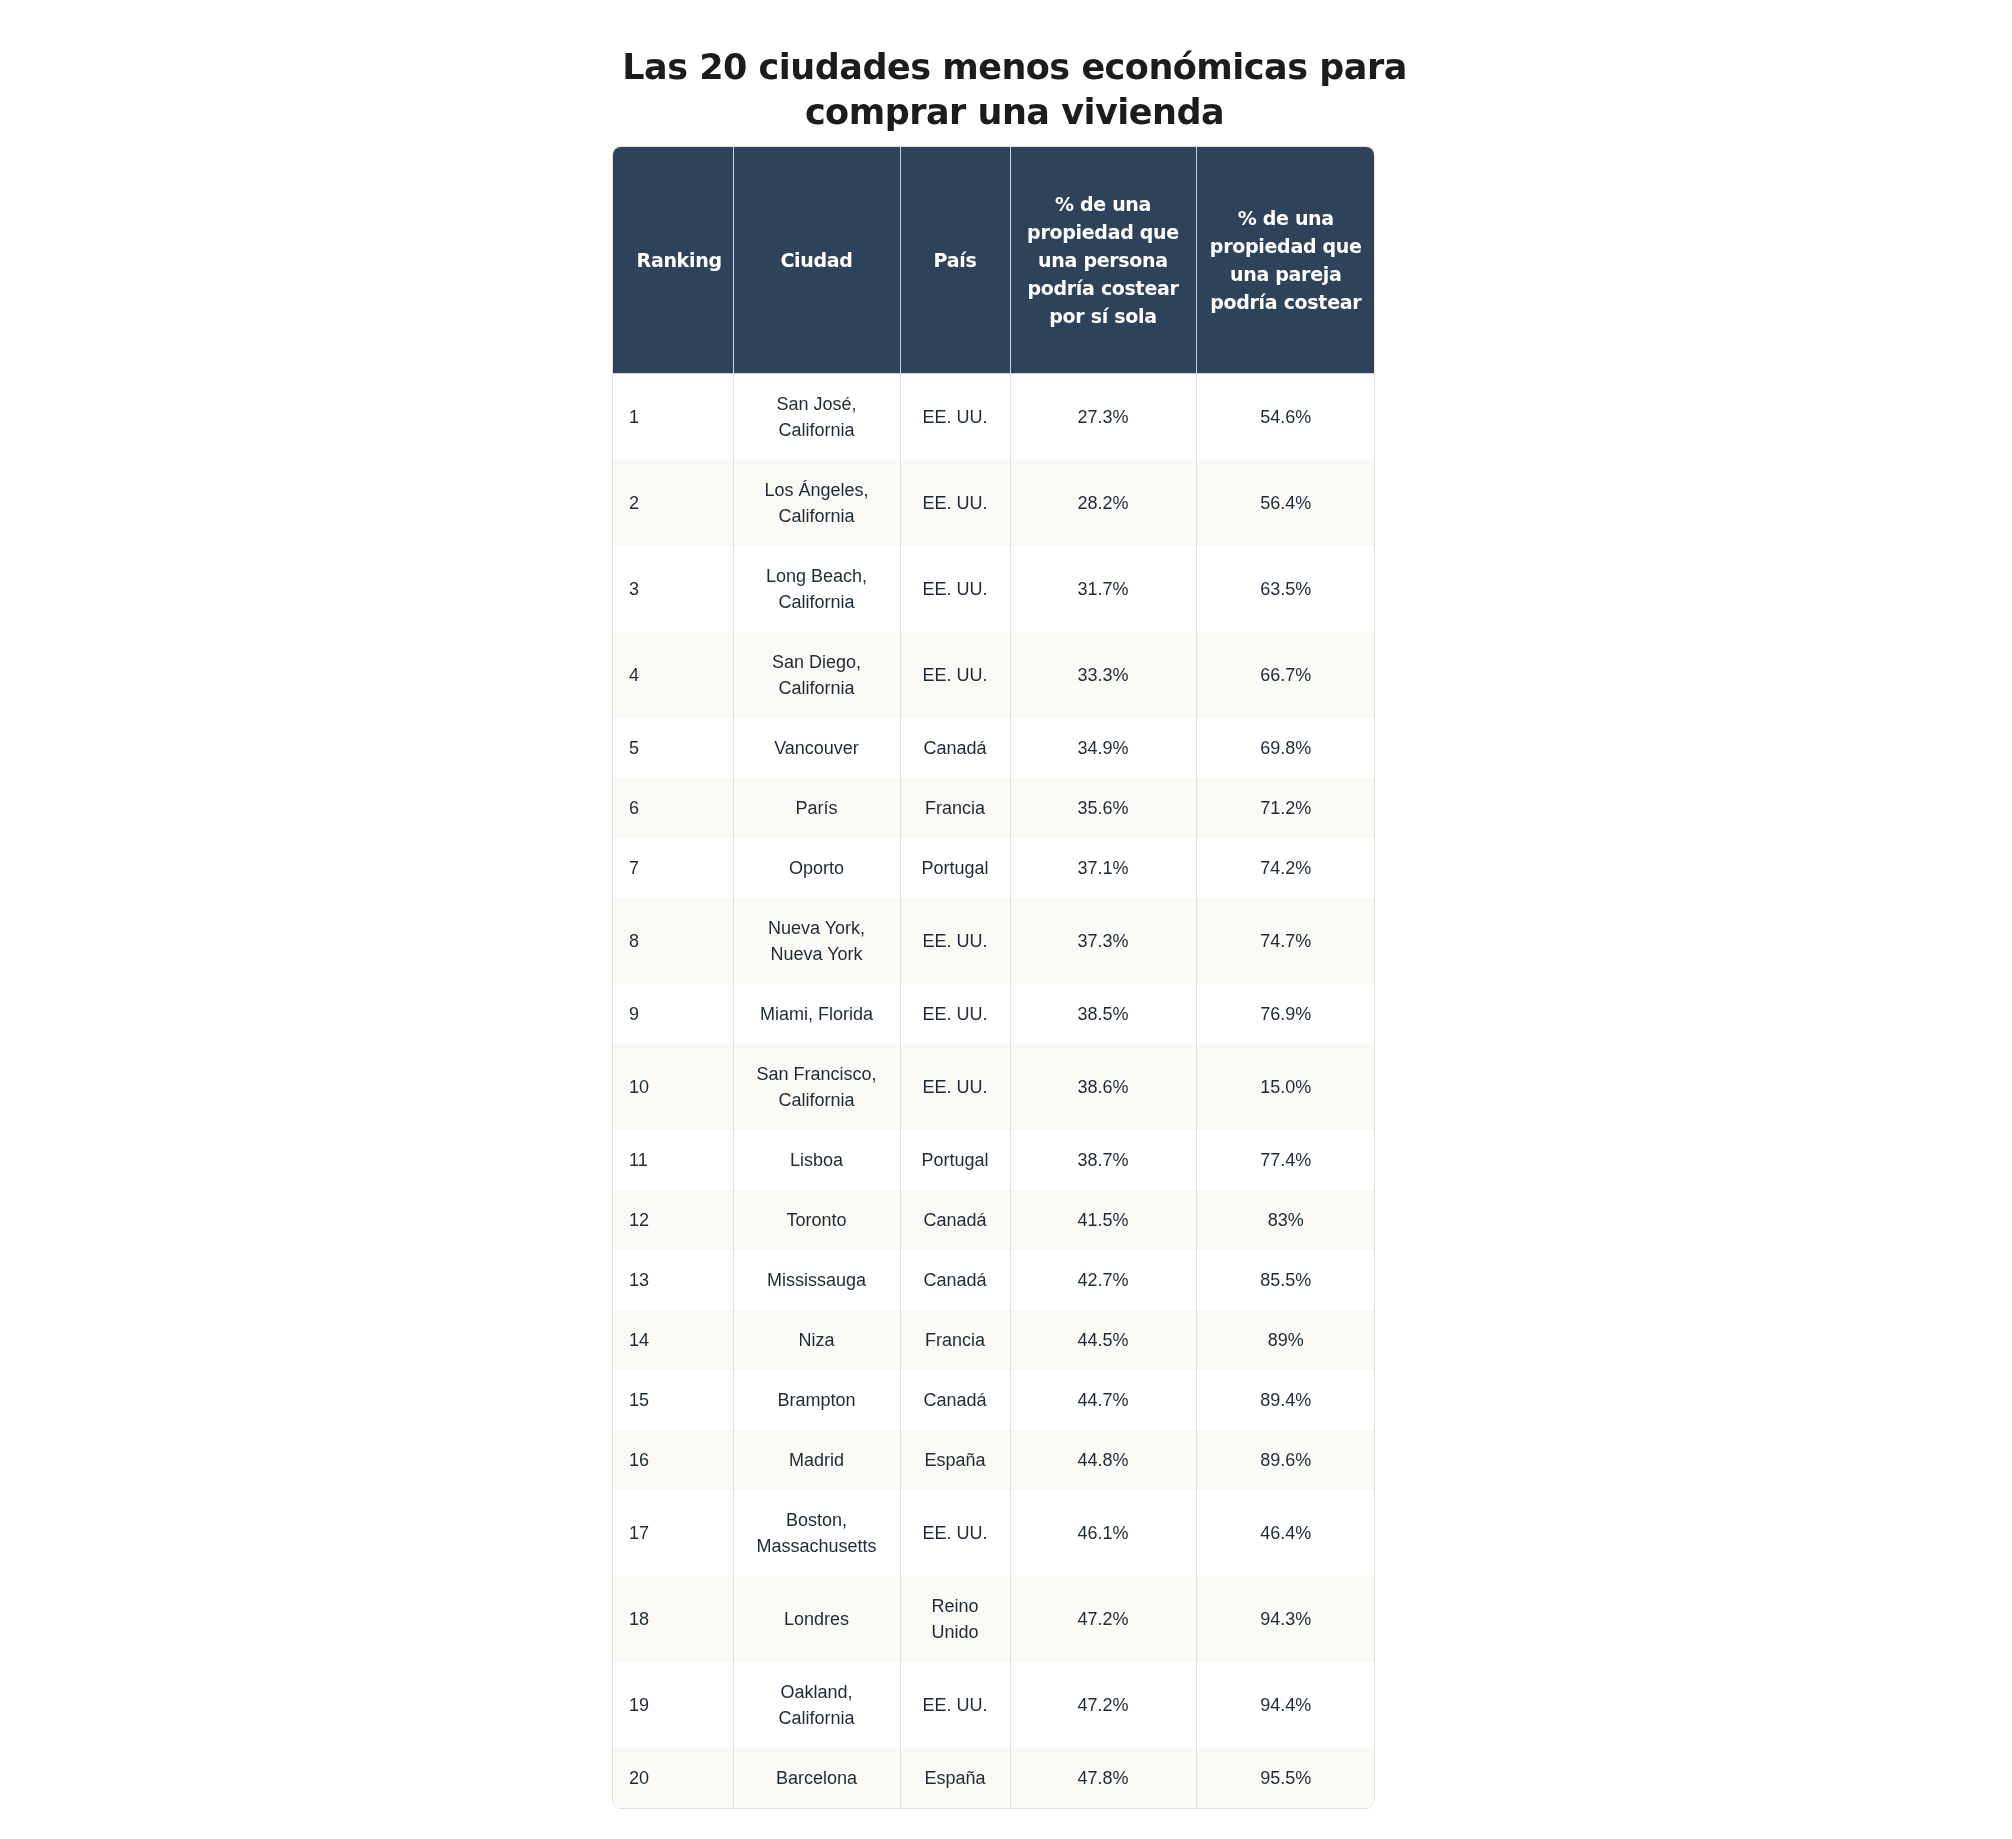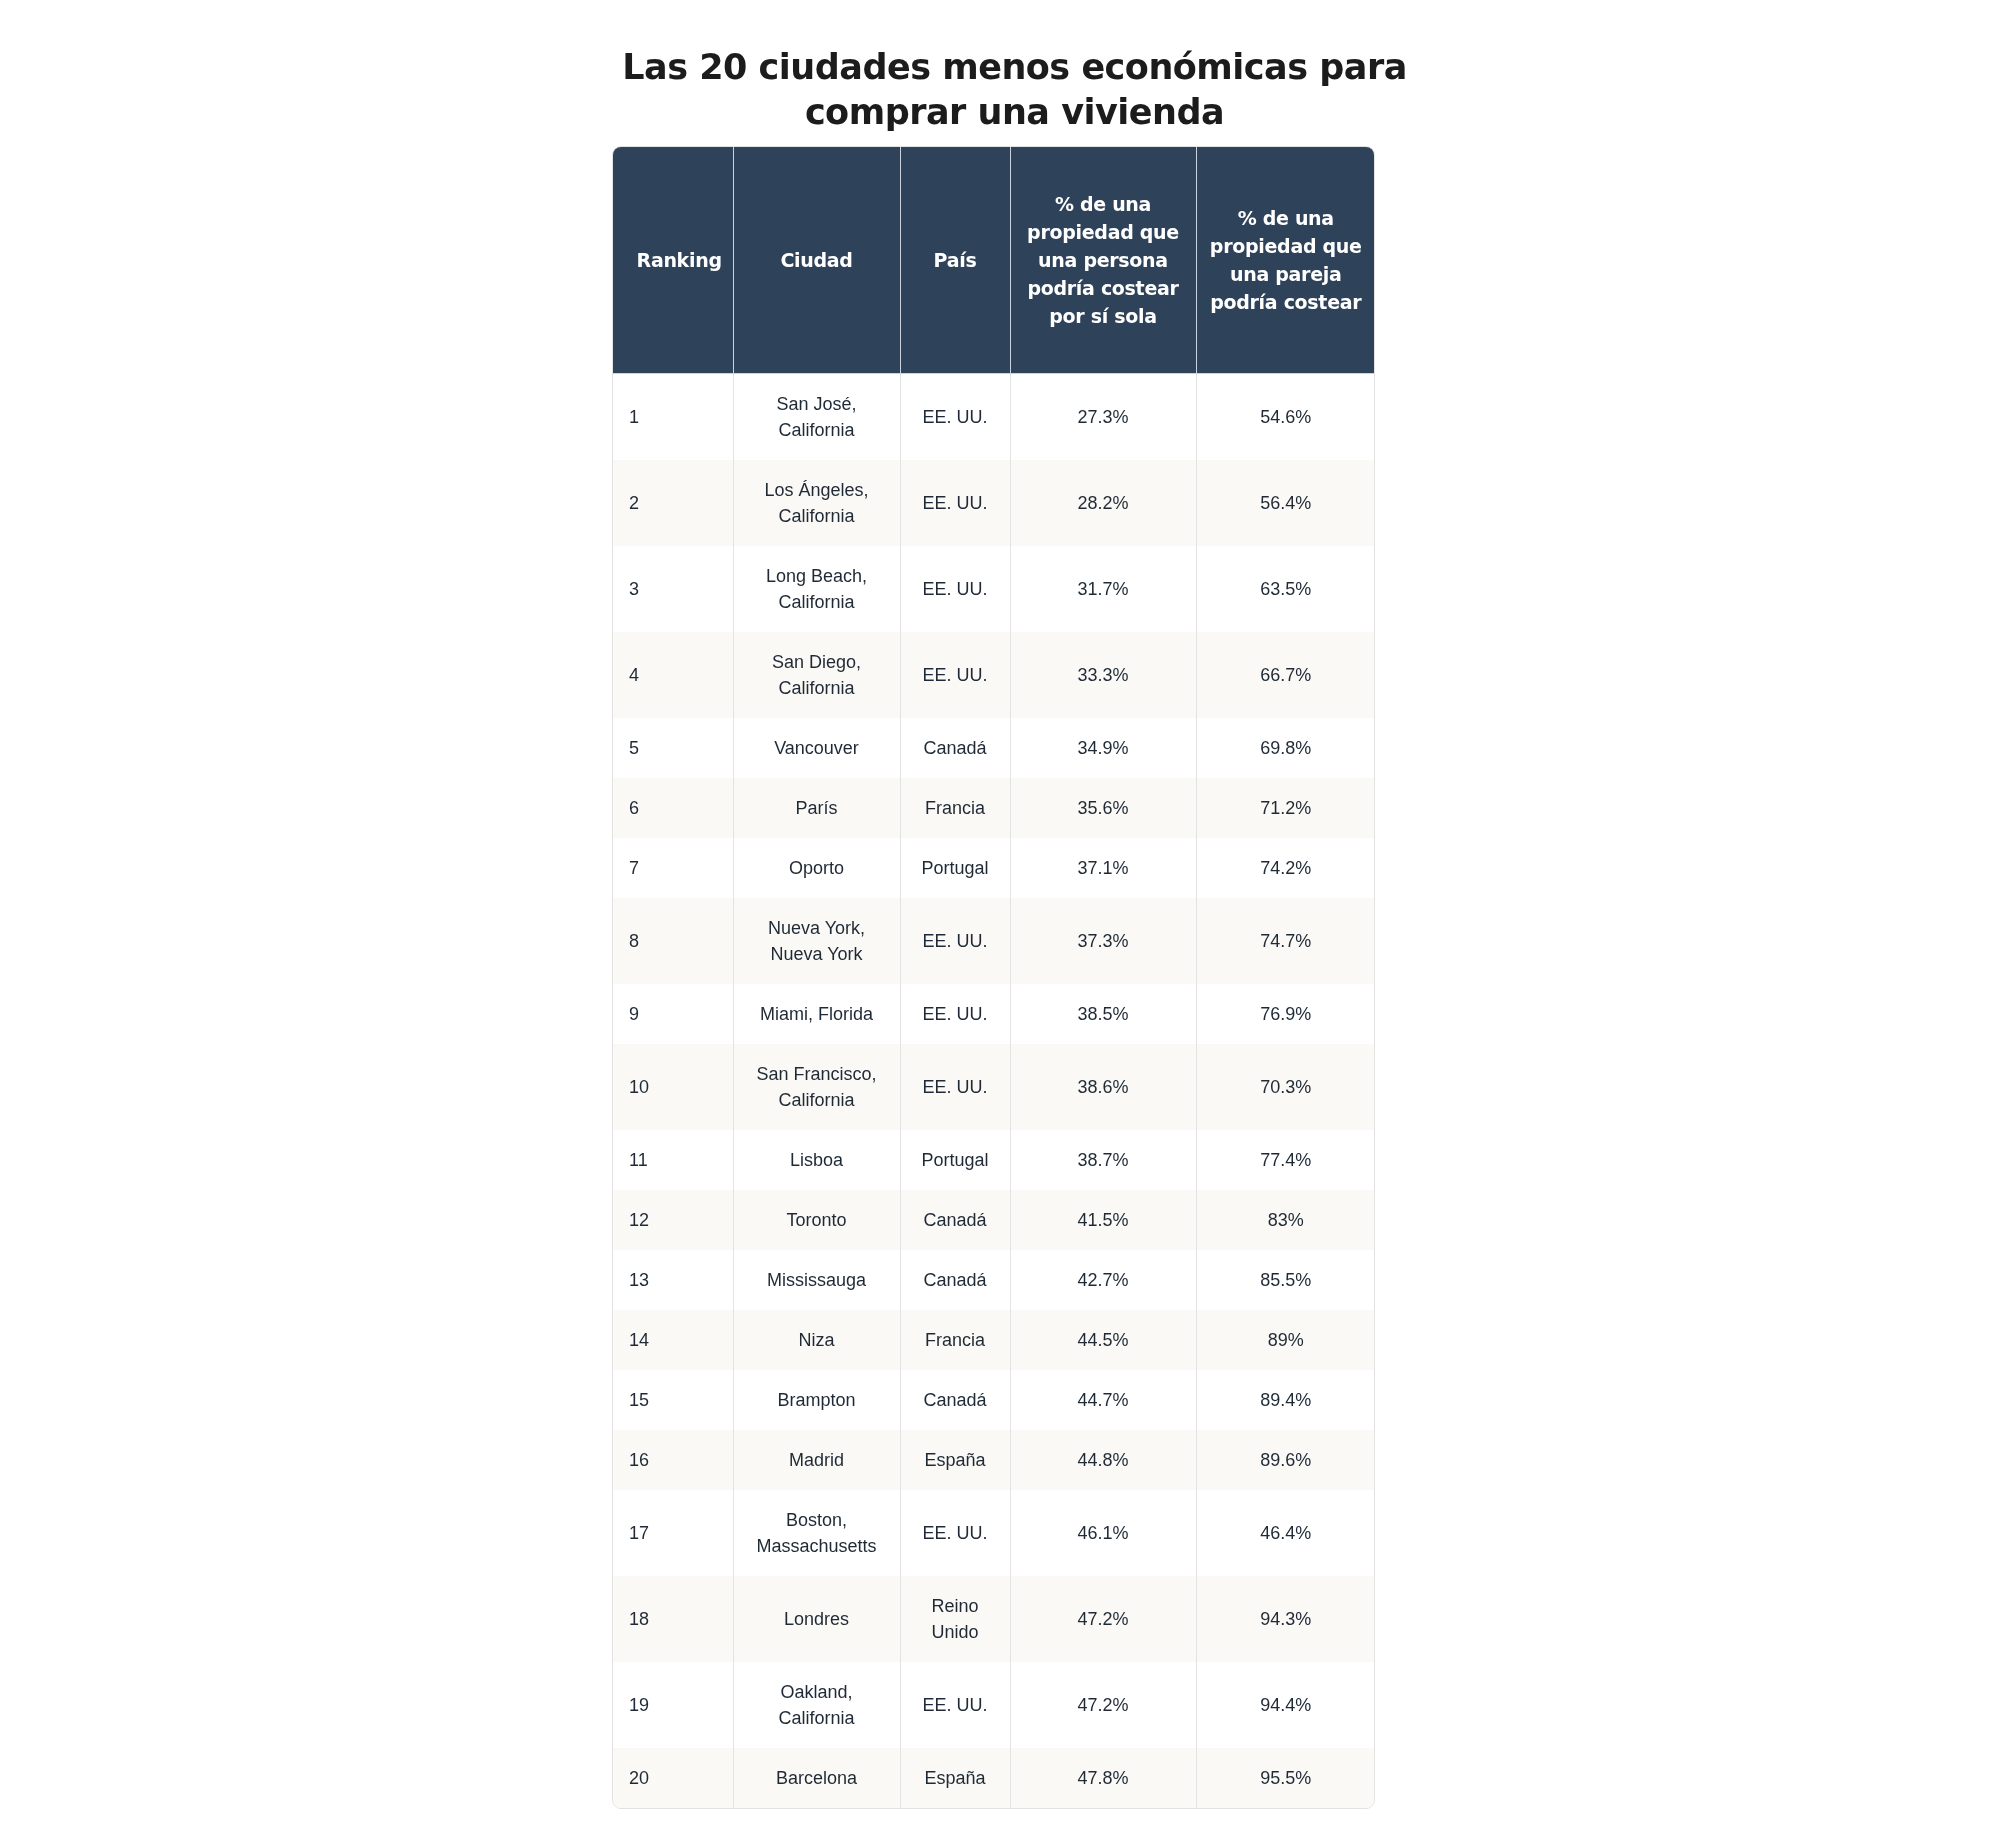--- a/index.html
+++ b/index.html
@@ -176,21 +176,21 @@
         <td>Miami, Florida</td>
         <td>EE. UU.</td>
         <td>38.5%</td>
         <td>76.9%</td>
       </tr>
       <tr class="tall">
         <td>10</td>
         <td>San Francisco, California</td>
         <td>EE. UU.</td>
         <td>38.6%</td>
-        <td>70.3%</td>
+        <td>15.0%</td>
       </tr>
       <tr class="short">
         <td>11</td>
         <td>Lisboa</td>
         <td>Portugal</td>
         <td>38.7%</td>
         <td>77.4%</td>
       </tr>
       <tr class="short">
         <td>12</td>

